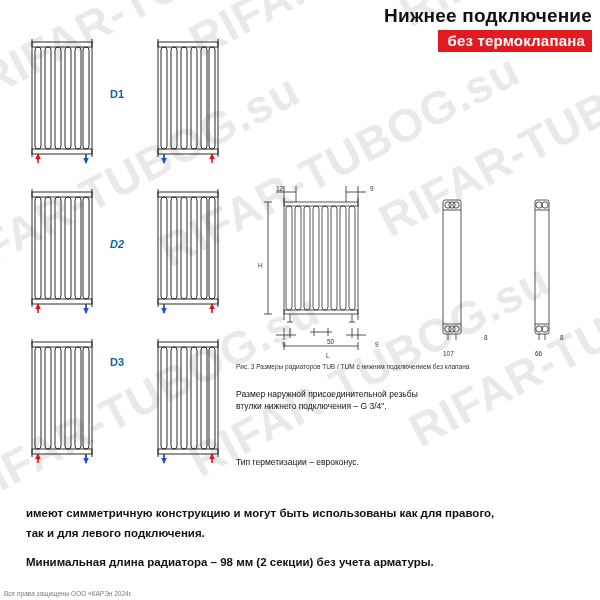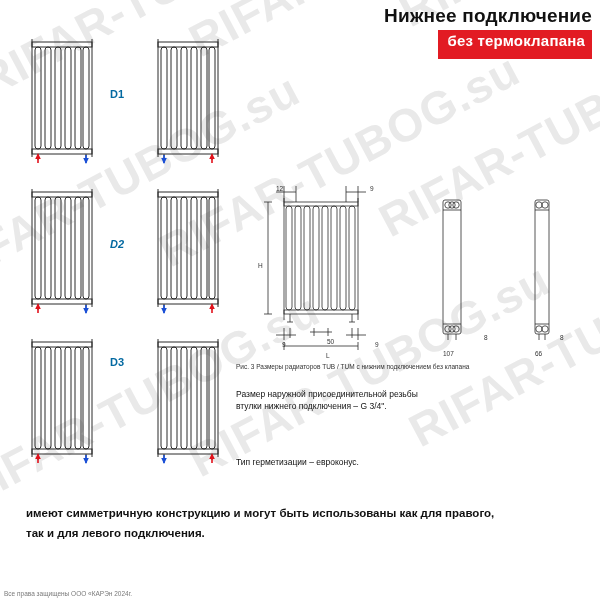--- a/index.html
+++ b/index.html
@@ -35,21 +35,21 @@
     text-align:left;
   }
   .hdr-line1 {
     position:absolute; right:8px; top:5px;
     font-size:19px; font-weight:bold; color:#111; letter-spacing:0.2px;
   }
   .hdr-line2-wrap {
     position:absolute; right:8px; top:30px;
     background:#e21b23; color:#fff;
     font-size:15px; font-weight:bold;
-    padding:2px 7px 10px 9px;
+    padding:2px 7px 3px 9px;
     letter-spacing:0.2px;
   }
 
   
   .rad {
     position:absolute; z-index:2;
   }
   .rad svg { display:block; }
 
   .dlabel {
@@ -370,16 +370,17 @@
   <div class="capt" style="left:535px; top:350px;">66</div>
 
   <div class="capt" style="left:236px; top:363px; width:260px;">Рис. 3 Размеры радиаторов TUB / TUM с нижним подключением без клапана</div>
 
   <div class="note" style="left:236px; top:388px;">Размер наружной присоединительной резьбы</div>
   <div class="note" style="left:236px; top:400px;">втулки нижнего подключения – G 3/4".</div>
   <div class="note" style="left:236px; top:412px;margin-top:44px;">Тип герметизации – евроконус.</div>
 
   <div class="para" style="left:26px; top:523px;">так и для левого подключения.</div>
   <div class="para" style="left:26px; top:503px;">имеют симметричную конструкцию и могут быть использованы как для правого,</div>
+  <div class="para-min" style="left:26px; top:556px;">Минимальная длина радиатора – 98 мм (2 секции) без учета арматуры.</div>
 
   <div class="footer">Все права защищены ООО «КАРЭн 2024г.</div>
 
 </div>
 
 </body></html>

